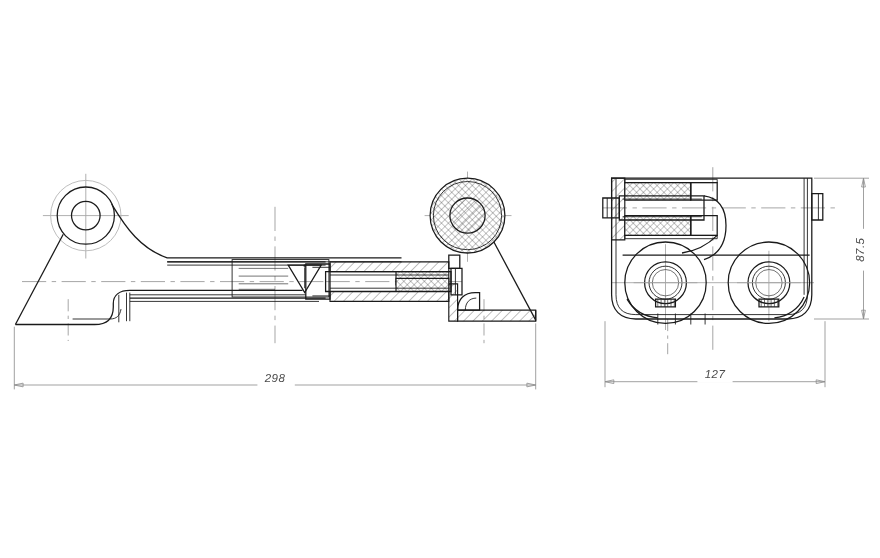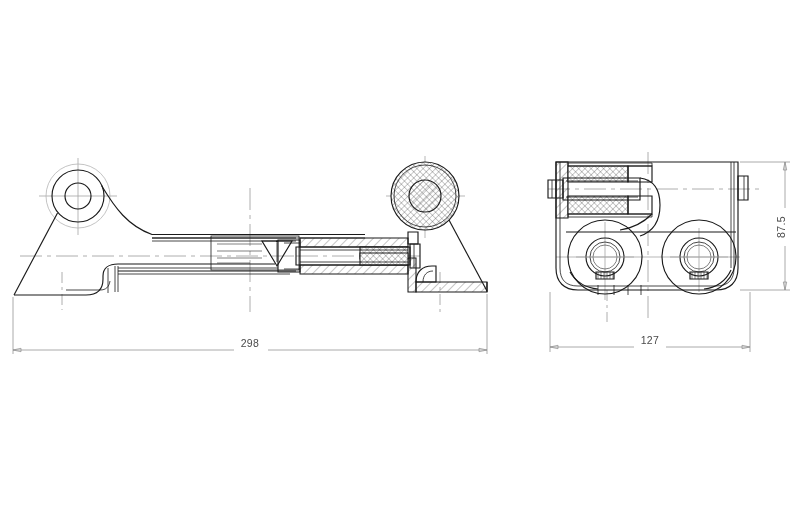--- a/index.html
+++ b/index.html
@@ -12,20 +12,21 @@
     width: 800px;
     height: 507px;
     overflow: hidden;
     font-family: "Liberation Sans", sans-serif;
   }
   #drawing-root {
     position: relative;
     width: 800px;
     height: 507px;
     background: #a3a3a3;
+    font-style: italic;
   }
   svg#drawing-svg {
     display: block;
     width: 800px;
     height: 507px;
   }
   .obj      { fill: none; stroke: #1a1a1a; stroke-width: 1.15; }
   .obj-thin { fill: none; stroke: #1a1a1a; stroke-width: 0.8; }
   .obj-fine { fill: none; stroke: #2b2b2b; stroke-width: 0.6; }
   .ctr {

